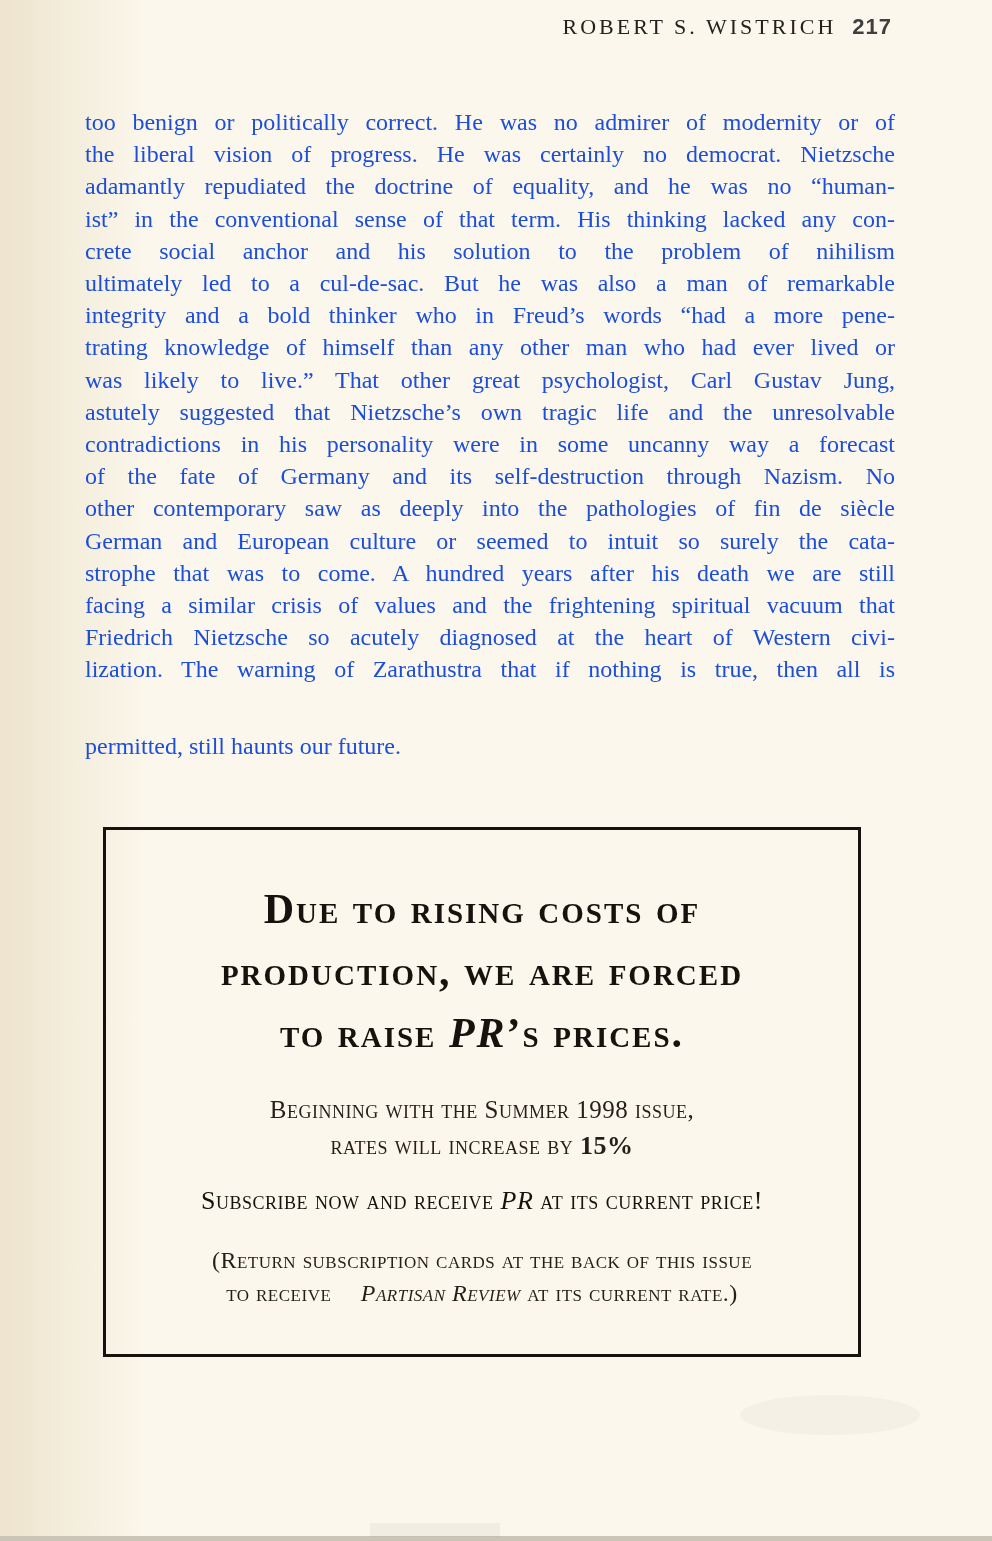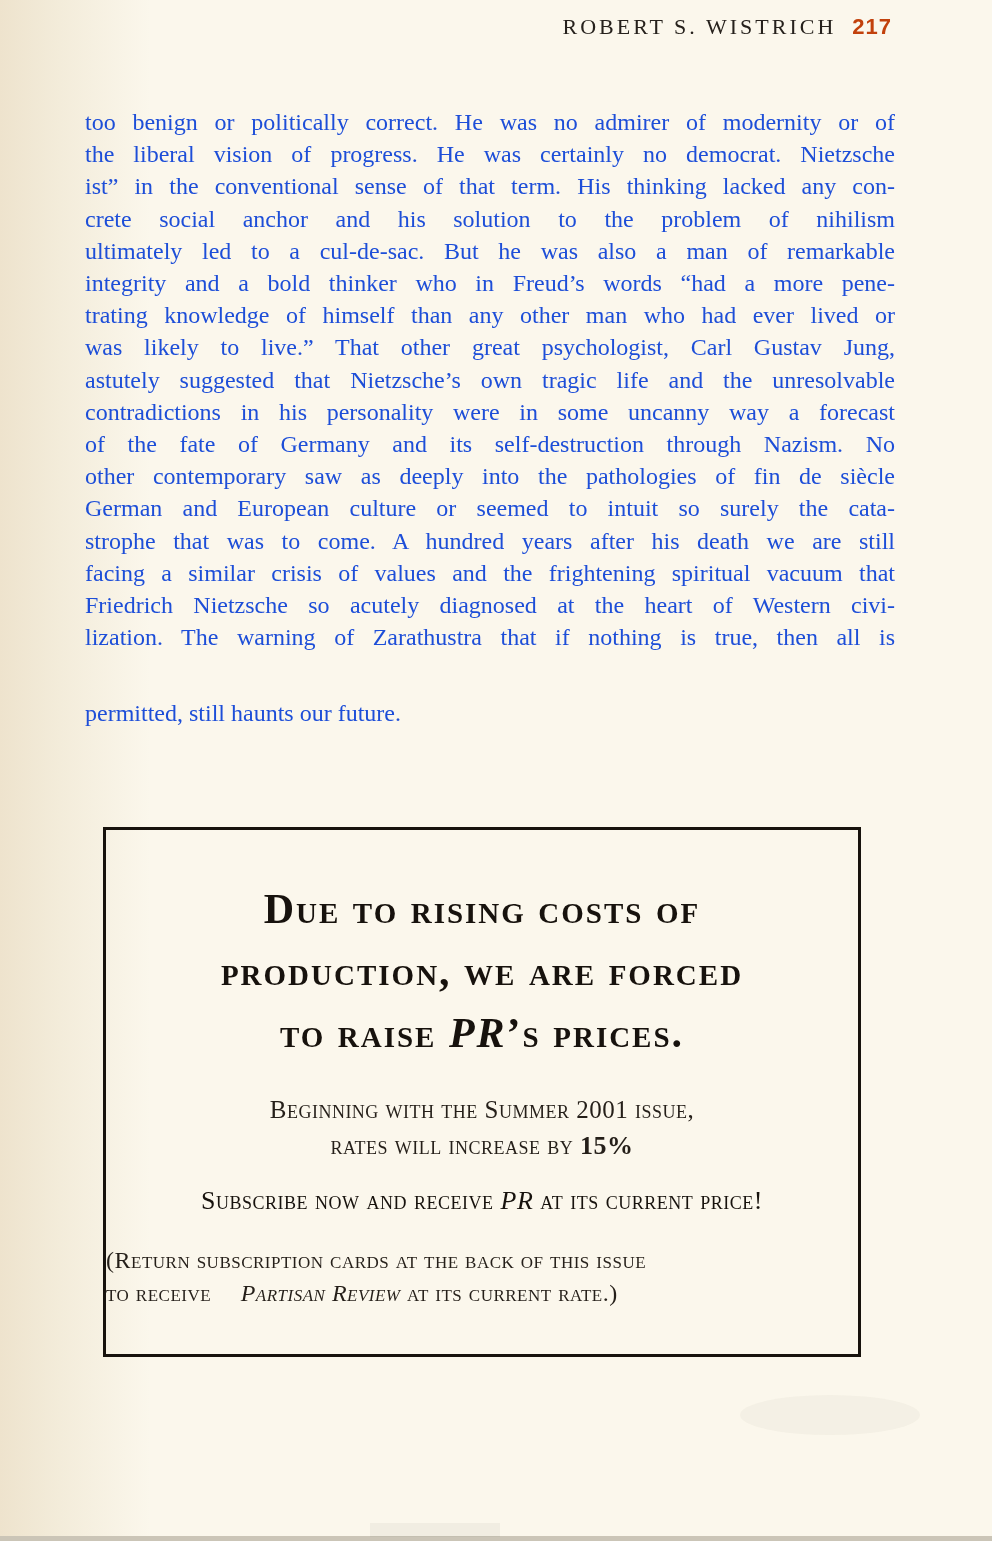--- a/index.html
+++ b/index.html
@@ -29,21 +29,21 @@
   .running-header {
     position: absolute; top: 14px; right: 100px;
     display: flex; align-items: baseline; gap: 16px;
     color: #26211c;
   }
   .running-header .author {
     font-size: 22px; letter-spacing: 3px; white-space: nowrap;
   }
   .running-header .pagenum {
     font-family: "Liberation Sans", sans-serif;
-    font-weight: bold; font-size: 22px; letter-spacing: 1px; color: #c2410c;
+    font-weight: bold; font-size: 22px; letter-spacing: 1px; color: #404040;
   }
   .article {
     position: absolute; left: 85px; top: 106px; width: 810px;
     font-size: 24px; line-height: 32.2px; color: #1d4ed8;
   }
   .article .line {
     text-align: justify;
     text-align-last: justify;
   }
   .article .line.last {
@@ -73,20 +73,21 @@
   .ad-sub .rate { font-variant: normal; font-weight: bold; font-size: 26px; }
   .ad-subscribe {
     position: absolute; top: 356px; left: 0; right: 0;
     text-align: center;
     font-variant: small-caps; font-weight: normal;
     font-size: 26px; letter-spacing: 0.5px; color: #17120d;
   }
   .ad-subscribe .pr { font-style: italic; }
   .ad-note {
     position: absolute; top: 414px; left: 0; right: 0;
+    text-align: center;
     font-variant: small-caps;
     font-size: 24px; line-height: 33px;
     letter-spacing: 0.5px; color: #251f19;
   }
   .ad-note .journal { font-style: italic; margin-left: 23px; }
 </style>
 </head>
 <body>
 
 <div class="left-shade"></div>
@@ -95,20 +96,21 @@
 <div class="smudge2"></div>
 
 <div class="running-header">
   <span class="author">ROBERT S. WISTRICH</span>
   <span class="pagenum">217</span>
 </div>
 
 <div class="article">
   <div class="line">too benign or politically correct. He was no admirer of modernity or of</div>
   <div class="line">the liberal vision of progress. He was certainly no democrat. Nietzsche</div>
+  <div class="line">adamantly repudiated the doctrine of equality, and he was no “human-</div>
   <div class="line">ist” in the conventional sense of that term. His thinking lacked any con-</div>
   <div class="line">crete social anchor and his solution to the problem of nihilism</div>
   <div class="line">ultimately led to a cul-de-sac. But he was also a man of remarkable</div>
   <div class="line">integrity and a bold thinker who in Freud’s words “had a more pene-</div>
   <div class="line">trating knowledge of himself than any other man who had ever lived or</div>
   <div class="line">was likely to live.” That other great psychologist, Carl Gustav Jung,</div>
   <div class="line">astutely suggested that Nietzsche’s own tragic life and the unresolvable</div>
   <div class="line">contradictions in his personality were in some uncanny way a forecast</div>
   <div class="line">of the fate of Germany and its self-destruction through Nazism. No</div>
   <div class="line">other contemporary saw as deeply into the pathologies of fin de siècle</div>
@@ -120,21 +122,21 @@
   <div class="line last">permitted, still haunts our future.</div>
 </div>
 
 <div class="ad-box">
   <div class="ad-headline">
     <div>Due to rising costs of</div>
     <div>production, we are forced</div>
     <div><span>to raise </span><span class="pr">PR</span><span>’s prices.</span></div>
   </div>
   <div class="ad-sub">
-    <div>Beginning with the Summer 2001 issue,</div>
+    <div>Beginning with the Summer 1998 issue,</div>
     <div><span>rates will increase by </span><span class="rate">15%</span></div>
   </div>
   <div class="ad-subscribe"><span>Subscribe now and receive </span><span class="pr">PR</span><span> at its current price!</span></div>
   <div class="ad-note">
     <div>(Return subscription cards at the back of this issue</div>
     <div><span>to receive </span><span class="journal">Partisan Review</span><span> at its current rate.)</span></div>
   </div>
 </div>
 
 </body></html>

